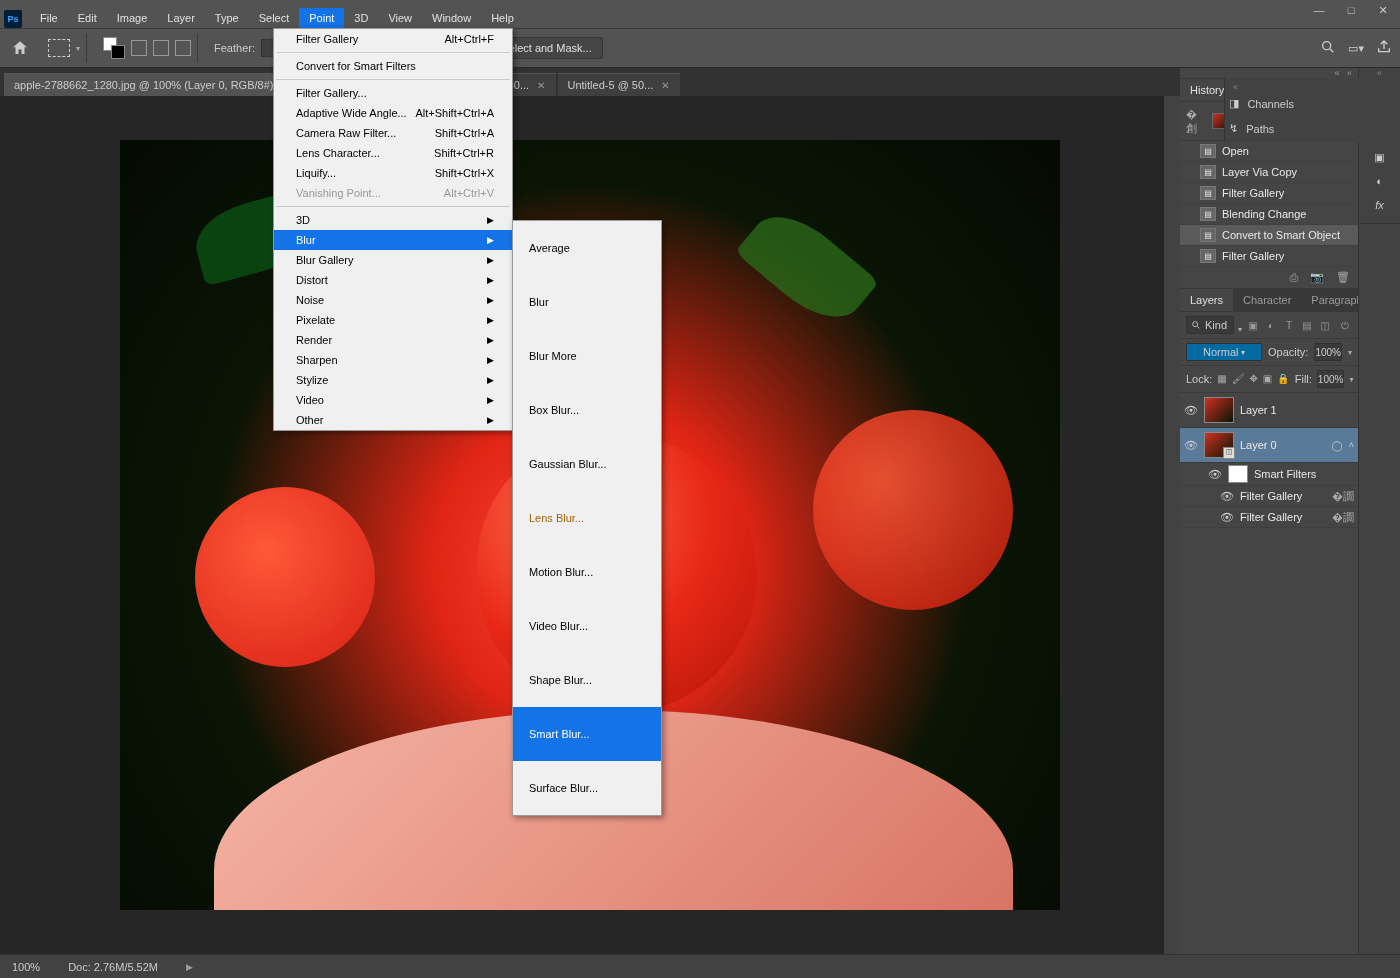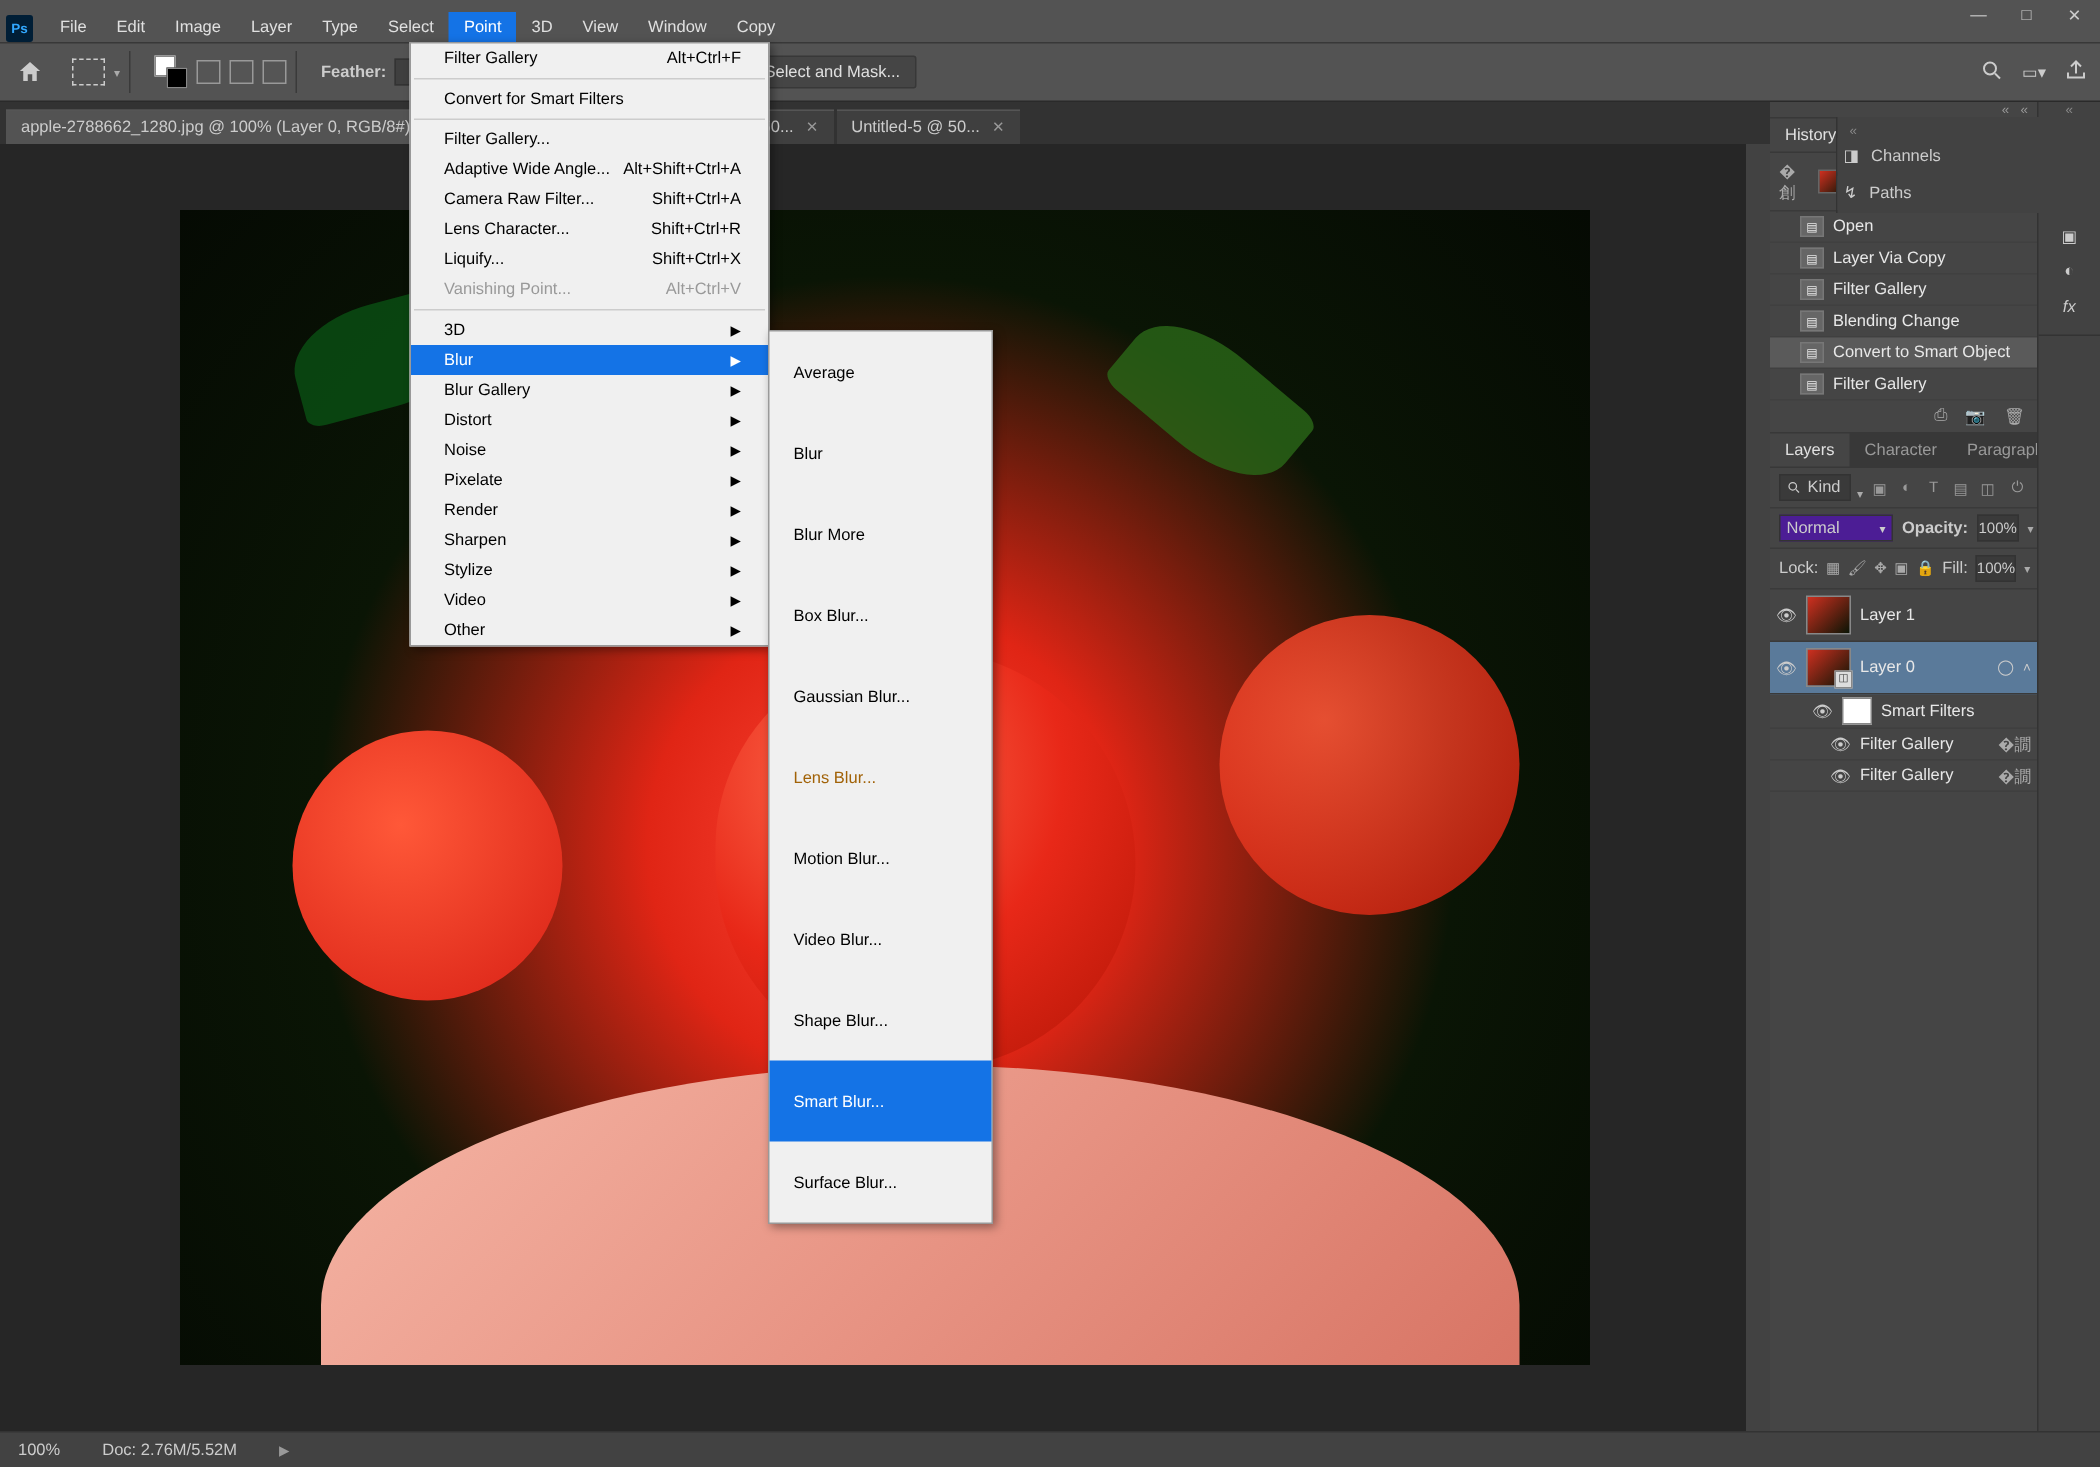--- a/index.html
+++ b/index.html
@@ -7,21 +7,21 @@
 .titlebar { height: 28px; background: #535353; display: flex; align-items: flex-end; padding-left: 4px; position: relative; }
 .ps-logo { width: 18px; height: 18px; background: #001e36; color: #31a8ff; font-weight: bold; font-size: 9px; display: flex; align-items: center; justify-content: center; border-radius: 2px; margin-right: 8px; }
 .menubar { display: flex; gap: 0; }
 .menubar-item { padding: 4px 10px; color: #e0e0e0; cursor: default; margin-top: 32px; }
 .menubar-item.active { background: #1473e6; color: #fff; }
 .win-controls { position: absolute; right: 8px; top: 4px; display: flex; gap: 14px; color: #ccc; }
 .win-controls span { width: 18px; text-align: center; }
 .options-bar { height: 40px; background: #535353; border-top: 1px solid #383838; border-bottom: 1px solid #2a2a2a; display: flex; align-items: center; padding: 0 8px; gap: 10px; }
 .home-btn { width: 24px; height: 24px; display: flex; align-items: center; justify-content: center; }
 .opt-group { display: flex; align-items: center; gap: 6px; padding: 0 6px; border-right: 1px solid #3a3a3a; height: 28px; }
-.opt-label { color: #ccc; font-size: 11px; font-weight: bold; }
+.opt-label { color: #ccc; font-size: 11px; }
 .opt-input { width: 30px; height: 18px; background: #3f3f3f; border: 1px solid #333; }
 .opt-btn { padding: 4px 10px; background: #454545; border: 1px solid #383838; border-radius: 2px; color: #e0e0e0; }
 .right-tools { position: absolute; right: 8px; display: flex; gap: 12px; align-items: center; }
 .tab-bar { height: 28px; background: #323232; display: flex; align-items: flex-end; padding-left: 4px; gap: 2px; }
 .doc-tab { padding: 5px 10px; background: #3f3f3f; color: #ccc; display: flex; align-items: center; gap: 8px; font-size: 11px; border-top: 1px solid #555; }
 .doc-tab.active { background: #535353; }
 .doc-tab .close { color: #999; font-size: 10px; }
 .main-area { position: absolute; top: 96px; left: 0; right: 220px; bottom: 24px; background: #262626; display: flex; justify-content: center; align-items: center; overflow: hidden; }
 .canvas { width: 940px; height: 770px; background: radial-gradient(circle at 50% 55%, #ff4838 0%, #e02515 25%, #0a1505 60%, #050a03 100%); position: relative; overflow: hidden; }
 .canvas .hand { position: absolute; bottom: 0; left: 10%; width: 85%; height: 200px; background: linear-gradient(135deg, #f5b5a5, #e89585, #d87565); border-radius: 50% 50% 0 0 / 80% 80% 0 0; }
@@ -59,21 +59,21 @@
 .hist-thumb { width: 22px; height: 16px; background: linear-gradient(135deg,#d03020,#0a1505); border: 1px solid #666; }
 .hist-row { display: flex; align-items: center; gap: 6px; padding: 3px 4px 3px 20px; border-bottom: 1px solid #404040; }
 .hist-row.sel { background: #5a5a5a; }
 .hist-ico { width: 16px; height: 14px; background: #666; border: 1px solid #777; display: flex; align-items: center; justify-content: center; font-size: 8px; }
 .hist-footer { display: flex; justify-content: flex-end; gap: 12px; padding: 4px 8px; color: #aaa; }
 .layers-body { background: #454545; flex: 1; display: flex; flex-direction: column; }
 .layers-filter { display: flex; align-items: flex-end; gap: 4px; padding: 4px 6px; border-bottom: 1px solid #3a3a3a; }
 .lay-kind { width: 48px; height: 18px; background: #3a3a3a; border: 1px solid #333; color: #ccc; font-size: 10px; padding-left: 4px; display:flex; align-items:center; gap:4px;}
 .lay-filter-ico { width: 14px; height: 14px; color: #999; text-align: center; font-size: 10px; }
 .layers-blend { display: flex; align-items: center; gap: 6px; padding: 4px 6px; border-bottom: 1px solid #3a3a3a; }
-.blend-sel { flex: 0 0 76px; height: 18px; background: #4c1d95; border: 1px solid #333; color: #ccc; font-size: 10px; padding: 0 4px; display:flex; align-items:center; justify-content:space-between;}
+.blend-sel { flex: 0 0 76px; height: 18px; background: #0369a1; border: 1px solid #333; color: #ccc; font-size: 10px; padding: 0 16px; display:flex; align-items:center; justify-content:space-between;}
 .opac-val { width: 34px; height: 18px; background: #3a3a3a; border: 1px solid #333; color: #ccc; font-size: 10px; text-align: center; display:flex;align-items:center;justify-content:center;}
 .layers-lock { display: flex; align-items: center; gap: 5px; padding: 4px 6px; border-bottom: 1px solid #3a3a3a; font-size: 10px; color:#ccc;}
 .lock-ico { width: 13px; height: 13px; color: #aaa; text-align: center; font-size: 10px; }
 .layer-row { display: flex; align-items: center; gap: 6px; padding: 4px 4px; border-bottom: 1px solid #3a3a3a; }
 .layer-row.sel { background: #5a7a9a; }
 .eye { width: 14px; text-align: center; color: #ccc; font-size: 11px; }
 .layer-thumb { width: 30px; height: 26px; background: linear-gradient(135deg,#d03020,#0a1505); border: 1px solid #888; }
 .layer-thumb.white { background: #fff; }
 .layer-name { font-size: 11px; }
 .sub-row { display: flex; align-items: center; gap: 6px; padding: 2px 4px 2px 28px; border-bottom: 1px solid #3f3f3f; font-size: 10px;}
@@ -101,21 +101,21 @@
       <div class="menubar-item">File</div>
       <div class="menubar-item">Edit</div>
       <div class="menubar-item">Image</div>
       <div class="menubar-item">Layer</div>
       <div class="menubar-item">Type</div>
       <div class="menubar-item">Select</div>
       <div class="menubar-item active">Point</div>
       <div class="menubar-item">3D</div>
       <div class="menubar-item">View</div>
       <div class="menubar-item">Window</div>
-      <div class="menubar-item">Copy</div>
+      <div class="menubar-item">Help</div>
     </div>
   <div class="win-controls">
     <span>—</span>
     <span>□</span>
     <span>✕</span>
   </div>
 </div>
 
 <div class="options-bar">
   <div class="home-btn">

